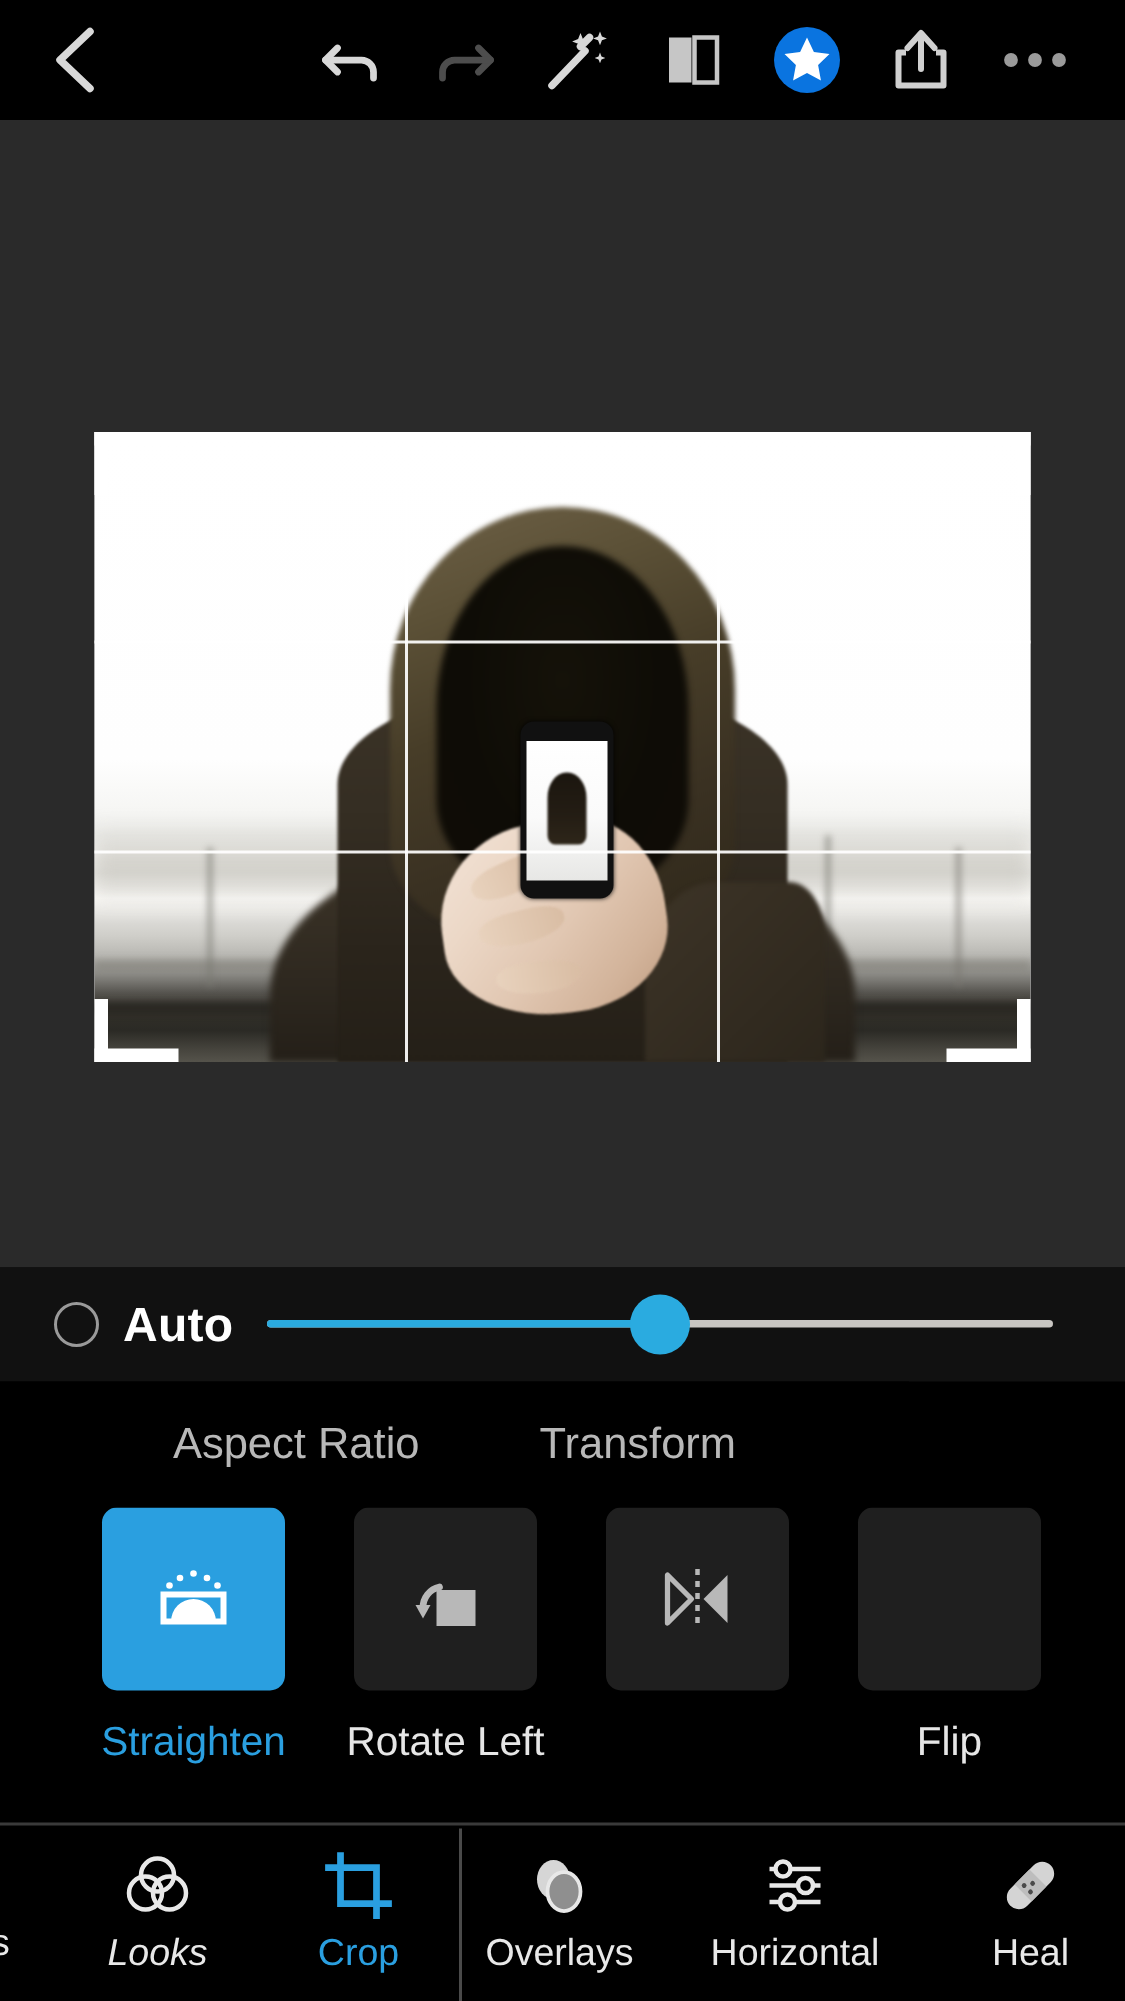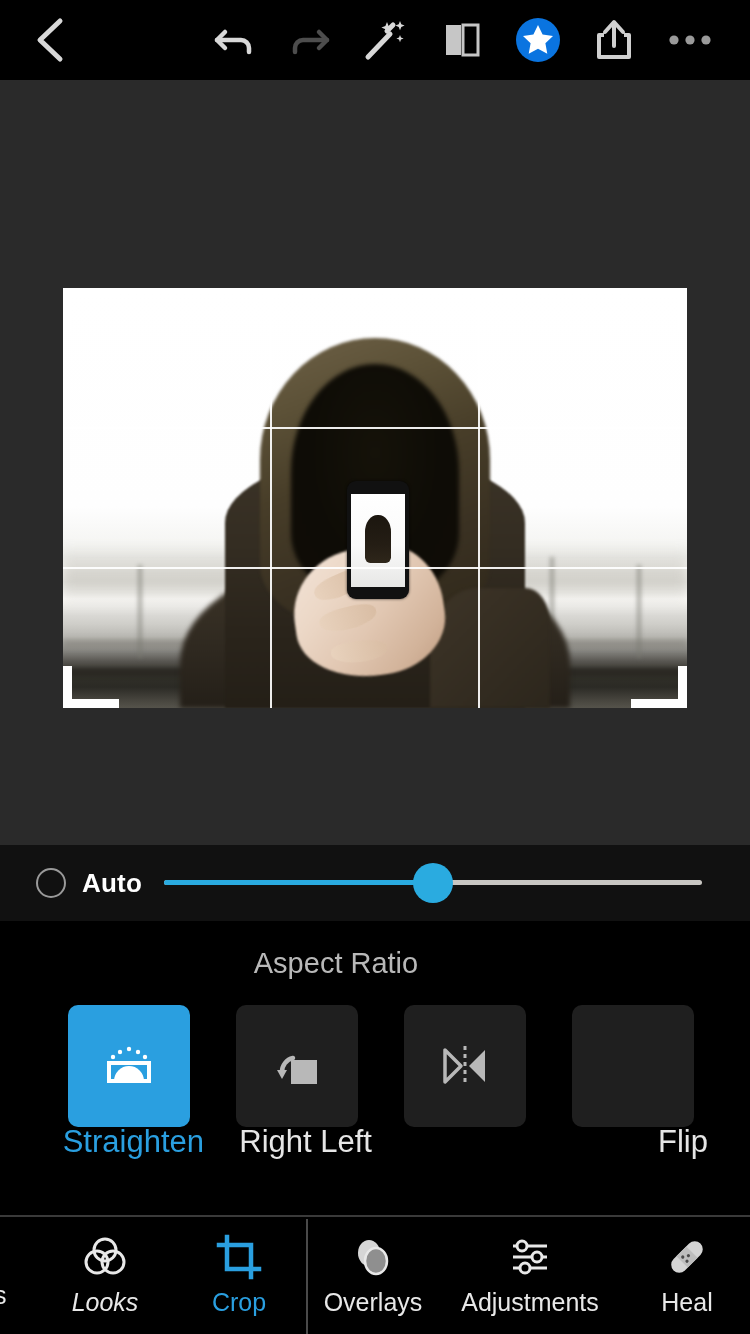--- a/index.html
+++ b/index.html
@@ -160,21 +160,21 @@
     background: #111111;
     display: flex; align-items: center;
   }
   .auto-radio {
     margin-left: 36px;
     width: 30px; height: 30px; border-radius: 50%;
     border: 2px solid #9a9a9a; background: transparent;
   }
   .auto-label {
     margin-left: 16px; color: #ffffff;
-    font-size: 26px; font-weight: bold; letter-spacing: .2px;
+    font-size: 32px; font-weight: bold; letter-spacing: .2px;
   }
   .slider-track-wrap {
     position: relative; margin-left: 22px; flex: 1; margin-right: 48px; height: 40px;
   }
   .track-base {
     position: absolute; left: 0; right: 0; top: 17px; height: 5px;
     background: #c8c6c2; border-radius: 3px;
   }
   .track-fill {
     position: absolute; left: 0; top: 17px; height: 5px;
@@ -184,21 +184,21 @@
     position: absolute; top: 0; width: 40px; height: 40px;
     border-radius: 50%; background: #2aabe0;
     transform: translateX(-50%);
   }
 
   
   .subtabs {
     position: absolute; top: 921px; left: 0;
     width: 606px; height: 84px;
     background: #000;
-    display: flex; align-items: center; justify-content: center; margin-left: 33px;
+    display: flex; align-items: center; justify-content: center;
   }
   .subtab {
     font-size: 29px; color: #b8b8b8; padding: 0 40px;
     white-space: nowrap;
   }
   .subtab.active { color: #2a9fe0; font-weight: bold; }
 
   
   .toolrow {
     position: absolute; top: 1005px; left: 0;
@@ -208,22 +208,22 @@
     padding-left: 45px; overflow: hidden;
   }
   .tool { width: 168px; flex: 0 0 168px; display: flex; flex-direction: column; align-items: center; }
   .tile {
     width: 122px; height: 122px; border-radius: 10px;
     background: #1f1f1f;
     display: flex; align-items: center; justify-content: center;
   }
   .tool.active .tile { background: #2a9fe0; }
   .tool-label {
-    margin-top: 0; font-size: 31px; color: #e6e6e6;
-    text-align: right; line-height: 29px; width: 150px;
+    margin-top: 20px; font-size: 27px; color: #e6e6e6;
+    text-align: center; line-height: 29px; width: 150px;
   }
   .tool.active .tool-label { color: #2a9fe0; }
 
   
   .bottomnav {
     position: absolute; top: 1215px; left: 0;
     width: 750px; height: 119px;
     background: #000;
     border-top: 2px solid #3a3a3a;
     display: flex; align-items: center;
@@ -367,20 +367,21 @@
     <div class="auto-label">Auto</div>
     <div class="slider-track-wrap">
       <div class="track-base"></div>
       <div class="track-fill" id="sliderFill" style="width: 50%;"></div>
       <div class="slider-thumb" id="sliderThumb" style="left: 50%;"></div>
     </div>
   </div>
 
   <div class="subtabs">
     <div class="subtab">Aspect Ratio</div>
+    <div class="subtab">Transform</div>
   </div>
 
   <div class="toolrow">
 
     <div class="tool active">
       <div class="tile">
         <svg width="58" height="50" viewBox="0 0 58 50">
           <rect x="9" y="22" width="40" height="18" fill="none" stroke="#ffffff" stroke-width="4"></rect>
           <path d="M14 40 a15 15 0 0 1 30 0" fill="#ffffff"></path>
           <circle cx="29" cy="8" r="2.2" fill="#ffffff"></circle>
@@ -395,21 +396,21 @@
 
 
     <div class="tool">
       <div class="tile">
         <svg width="56" height="52" viewBox="0 0 56 52">
           <rect x="22" y="20" width="26" height="24" fill="#b8b8b8"></rect>
           <path d="M24 18 a14 14 0 0 0 -11 14" fill="none" stroke="#b8b8b8" stroke-width="4.5" stroke-linecap="round"></path>
           <polygon points="8,30 18,30 13,39" fill="#b8b8b8"></polygon>
         </svg>
       </div>
-      <div class="tool-label">Right Left</div>
+      <div class="tool-label">Rotate Left</div>
     </div>
 
     <div class="tool">
       <div class="tile">
         <svg width="58" height="52" viewBox="0 0 58 52">
           <polygon points="9,10 9,42 25,26" fill="none" stroke="#b8b8b8" stroke-width="3.5" stroke-linejoin="round"></polygon>
           <polygon points="49,10 49,42 33,26" fill="#b8b8b8"></polygon>
           <line x1="29" y1="6" x2="29" y2="46" stroke="#b8b8b8" stroke-width="3" stroke-dasharray="4 4"></line>
         </svg>
       </div>
@@ -465,21 +466,21 @@
       <div class="nav-ico">
         <svg width="48" height="44" viewBox="0 0 48 44">
           <line x1="7" y1="11" x2="41" y2="11" stroke="#e8e8e8" stroke-width="3"></line>
           <line x1="7" y1="22" x2="41" y2="22" stroke="#e8e8e8" stroke-width="3"></line>
           <line x1="7" y1="33" x2="41" y2="33" stroke="#e8e8e8" stroke-width="3"></line>
           <circle cx="16" cy="11" r="5" fill="#000" stroke="#e8e8e8" stroke-width="3"></circle>
           <circle cx="31" cy="22" r="5" fill="#000" stroke="#e8e8e8" stroke-width="3"></circle>
           <circle cx="19" cy="33" r="5" fill="#000" stroke="#e8e8e8" stroke-width="3"></circle>
         </svg>
       </div>
-      <div class="nav-label">Adjustments</div>
+      <div class="nav-label">Horizontal</div>
     </div>
 
     <div class="navitem">
       <div class="nav-ico">
         <svg width="48" height="46" viewBox="0 0 48 46">
           <g transform="rotate(-45 24 23)">
             <rect x="5" y="15" width="38" height="16" rx="8" fill="#d4d4d4"></rect>
             <rect x="17" y="15" width="14" height="16" fill="#bdbdbd"></rect>
             <circle cx="21" cy="20" r="1.6" fill="#4a4a4a"></circle>
             <circle cx="26" cy="23" r="1.6" fill="#4a4a4a"></circle>

